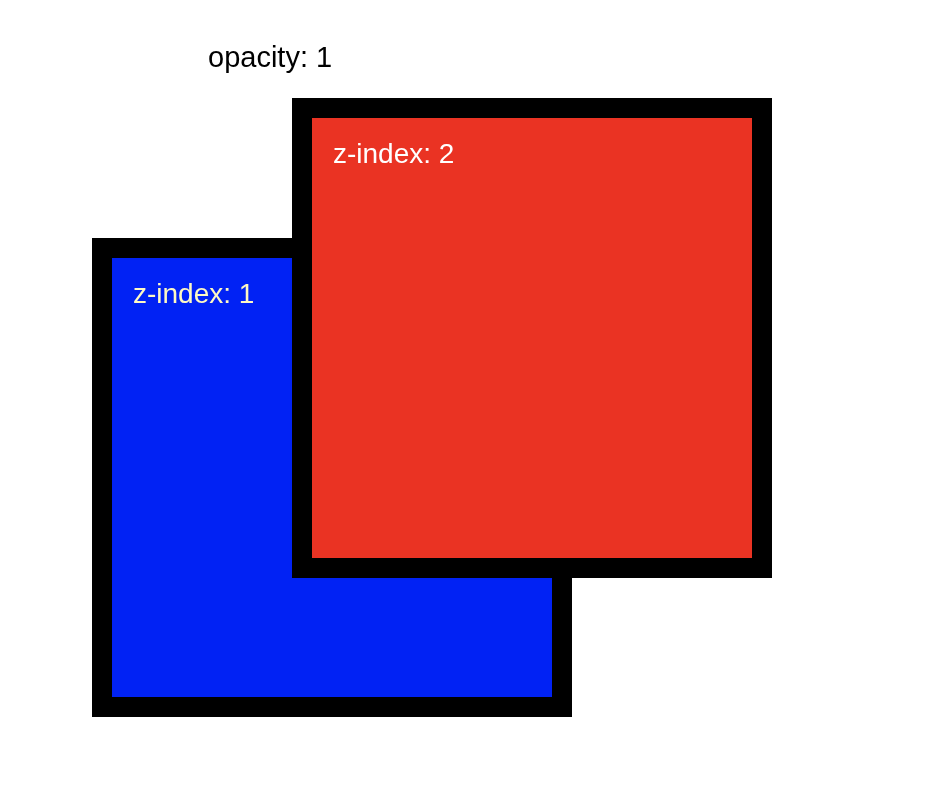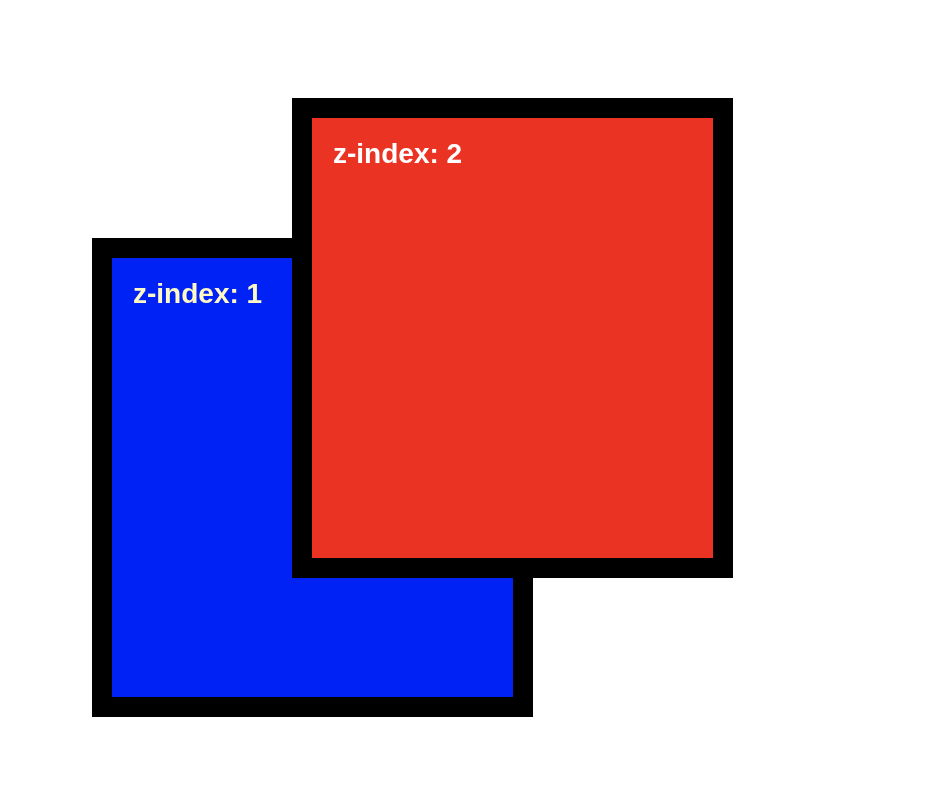--- a/index.html
+++ b/index.html
@@ -22,26 +22,25 @@
     position: absolute;
     left: 208px;
     top: 42px;
     font-size: 29px;
     line-height: 1.1;
     color: #000000;
     white-space: nowrap;
   }
   .box {
     position: absolute;
-    width: 441px;
+    width: 480px;
     height: 480px;
     box-sizing: border-box;
     border-style: solid;
     border-width: 20px;
-    font-weight: bold;
   }
   .box-red {
     left: 292px;
     top: 98px;
     z-index: 2;
   }
   .box-blue {
     left: 92px;
     top: 238px;
     height: 479px;
@@ -54,20 +53,21 @@
     font-size: 28px;
     line-height: 1.1;
     white-space: nowrap;
   }
 </style>
 </head>
 <body>
 
 <div class="stage" style="background-color: rgb(255, 255, 255);">
 
+  <div class="opacity-label" style="color: rgb(0, 0, 0);">opacity: 1</div>
 
   <div class="box box-blue" style="background-color: rgb(1, 34, 244); border-color: rgb(0, 0, 0);">
     <span class="box-label" style="color: #fef9c3;">z-index: 1</span>
   </div>
 
   <div class="box box-red" style="background-color: rgb(234, 51, 35); border-color: rgb(0, 0, 0);">
     <span class="box-label" style="color: rgb(255, 255, 255);">z-index: 2</span>
   </div>
 
 </div>

